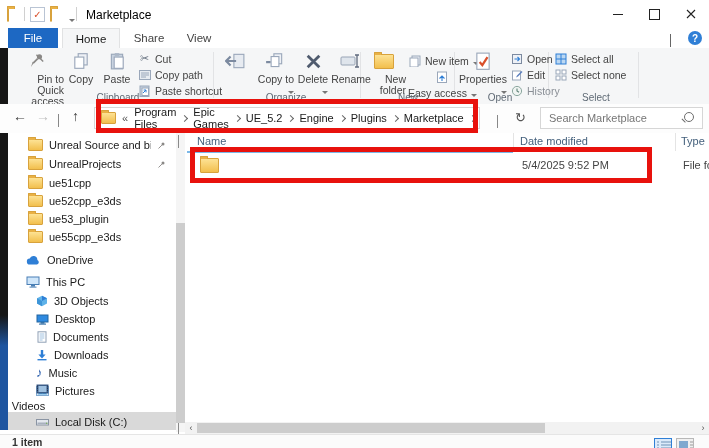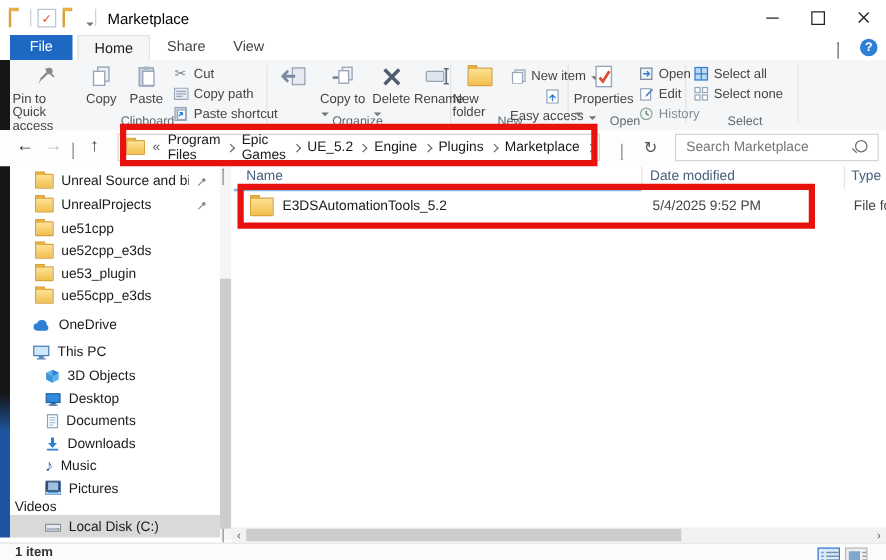--- a/index.html
+++ b/index.html
@@ -22,21 +22,21 @@
   .tab-share{left:124px;width:50px;color:#444;}
   .tab-view{left:176px;width:46px;color:#444;}
   .chev-up{width:6px;height:6px;border-left:1.5px solid #666;border-top:1.5px solid #666;transform:rotate(45deg);}
   .help-circ{left:688px;top:31px;width:14px;height:14px;border-radius:50%;background:#2f7fd6;color:#fff;
              display:flex;align-items:center;justify-content:center;font-size:10px;font-weight:bold;}
   
   .ribbon{left:8px;top:48px;width:701px;height:56px;background:#f5f6f7;}
   .rsep{top:4px;width:1px;height:46px;background:#e2e3e5;}
   .gl{top:44px;font-size:10px;color:#5f6a75;width:80px;text-align:center;}
   .lbtn{top:2px;display:flex;flex-direction:column;align-items:center;color:#444;font-size:10.5px;
-        line-height:11px;text-align:left;}
+        line-height:11px;text-align:right;}
   .lbtn .ic{height:22px;display:flex;align-items:center;justify-content:center;margin-bottom:2px;}
   .sbtn{height:15px;display:flex;align-items:center;gap:4px;color:#444;font-size:10.5px;white-space:nowrap;}
   .caret{display:inline-block;border-left:3px solid transparent;border-right:3px solid transparent;
          border-top:3.5px solid #777;margin-left:1px;}
   .sico{width:13px;height:13px;display:flex;align-items:center;justify-content:center;flex:none;}
   
   .fico{position:relative;width:15px;height:11px;background:linear-gradient(#fde294,#f2bf4d);
         border:1px solid #d8a23c;border-radius:1px;flex:none;}
   .fico::before{content:"";position:absolute;top:-3px;left:-1px;width:6px;height:2px;background:#e9b145;
         border:1px solid #d8a23c;border-bottom:none;border-radius:1px 1px 0 0;}
@@ -466,21 +466,20 @@
 <div class="abs main">
   <div class="abs colhead" style="left:12px;">Name</div>
   <div class="abs colhead" style="left:335px;">Date modified</div>
   <div class="abs colhead" style="left:496px;">Type</div>
   <div class="abs colsep" style="left:328px;"></div>
   <div class="abs colsep" style="left:490px;"></div>
   <div class="abs sortline"></div>
 
   <div class="abs filerow">
     <span class="fico fico-lg" style="margin-left:13px;"></span>
-    <span class="cell" style="margin-left:7px;width:300px;overflow:hidden;">E3DSAutomationTools_5.2</span>
     <span class="cell" style="position:absolute;left:335px;color:#444;">5/4/2025 9:52 PM</span>
     <span class="cell" style="position:absolute;left:496px;color:#444;white-space:nowrap;">File folder</span>
   </div>
 </div>
 
 <div class="abs hscroll">
   <div class="abs harrow" style="left:0;">
       <span>‹</span>
     </div>
   <div class="abs hthumb"></div>

